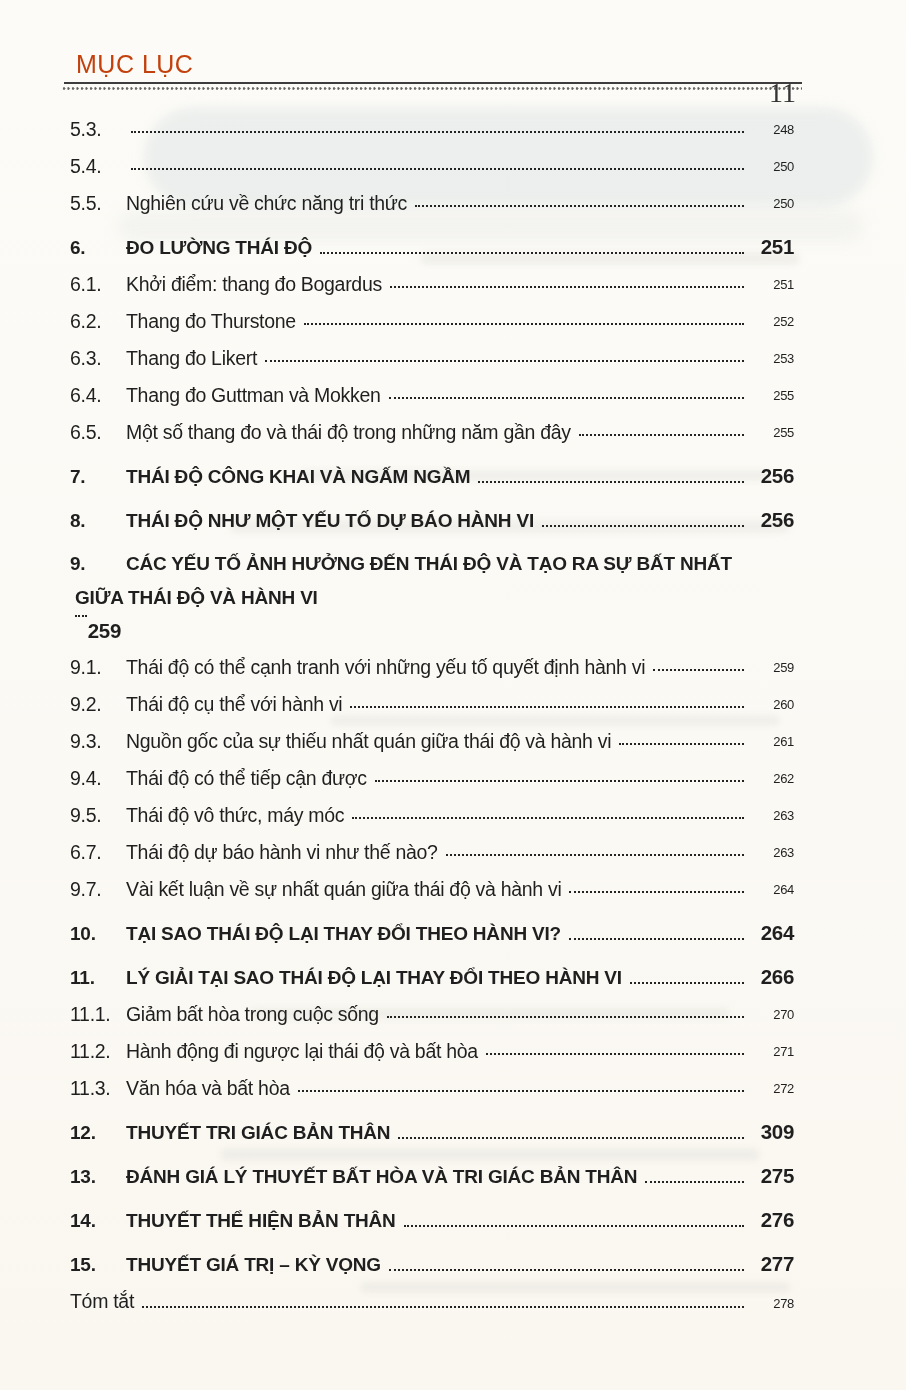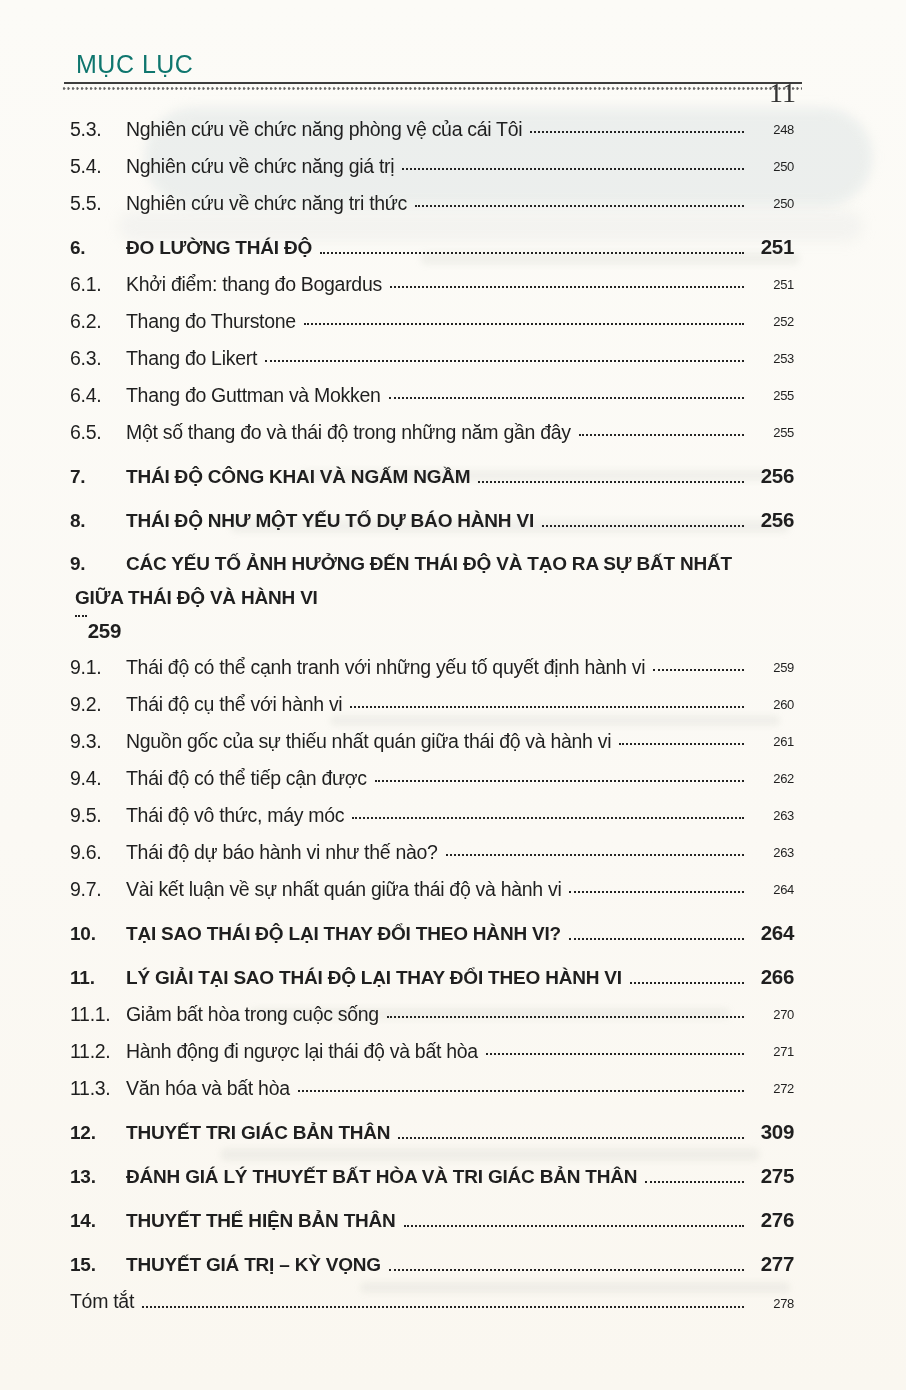--- a/index.html
+++ b/index.html
@@ -19,21 +19,21 @@
   .s2{left:300px;top:470px;width:470px;height:11px;}
   .s3{left:230px;top:520px;width:560px;}
   .s4{left:330px;top:715px;width:450px;height:11px;}
   .s5{left:250px;top:1008px;width:480px;height:11px;}
   .s6{left:220px;top:1148px;width:540px;}
   .s7{left:360px;top:1282px;width:430px;height:11px;}
 
   
   .hdr-title{
     position:absolute;left:76px;top:50px;font-size:25px;letter-spacing:0.5px;
-    color:#0f766e;font-weight:400;text-align:right;
+    color:#c2410c;font-weight:400;text-align:right;
   }
   .hdr-page{
     position:absolute;top:44px;right:110px;font-family:"Liberation Serif",serif;
     font-size:28px;color:#333;margin-top:33px;
   }
   .hdr-rule{
     position:absolute;left:64px;top:82px;width:738px;height:0;
     border-top:2px solid #3d3d3d;
   }
   .hdr-chain{
@@ -75,27 +75,25 @@
   <div class="ghost streak s7"></div>
 
   <div class="hdr-title">MỤC LỤC</div>
   <div class="hdr-page">11</div>
   <div class="hdr-rule"></div>
   <div class="hdr-chain"></div>
 
   <div class="toc" id="toc">
       <div class="row sub">
         <span class="num">5.3.</span>
-        <span class="title">Nghiên cứu về chức năng phòng vệ của cái Tôi</span>
         <span class="leader"></span>
         <span class="pg">248</span>
       </div>
       <div class="row sub">
         <span class="num">5.4.</span>
-        <span class="title">Nghiên cứu về chức năng giá trị</span>
         <span class="leader"></span>
         <span class="pg">250</span>
       </div>
       <div class="row sub">
         <span class="num">5.5.</span>
         <span class="title">Nghiên cứu về chức năng tri thức</span>
         <span class="leader"></span>
         <span class="pg">250</span>
       </div>
       <div class="row main">
@@ -180,21 +178,21 @@
         <span class="leader"></span>
         <span class="pg">262</span>
       </div>
       <div class="row sub">
         <span class="num">9.5.</span>
         <span class="title">Thái độ vô thức, máy móc</span>
         <span class="leader"></span>
         <span class="pg">263</span>
       </div>
       <div class="row sub">
-        <span class="num">9.6.</span>
+        <span class="num">6.7.</span>
         <span class="title">Thái độ dự báo hành vi như thế nào?</span>
         <span class="leader"></span>
         <span class="pg">263</span>
       </div>
       <div class="row sub">
         <span class="num">9.7.</span>
         <span class="title">Vài kết luận về sự nhất quán giữa thái độ và hành vi</span>
         <span class="leader"></span>
         <span class="pg">264</span>
       </div>

